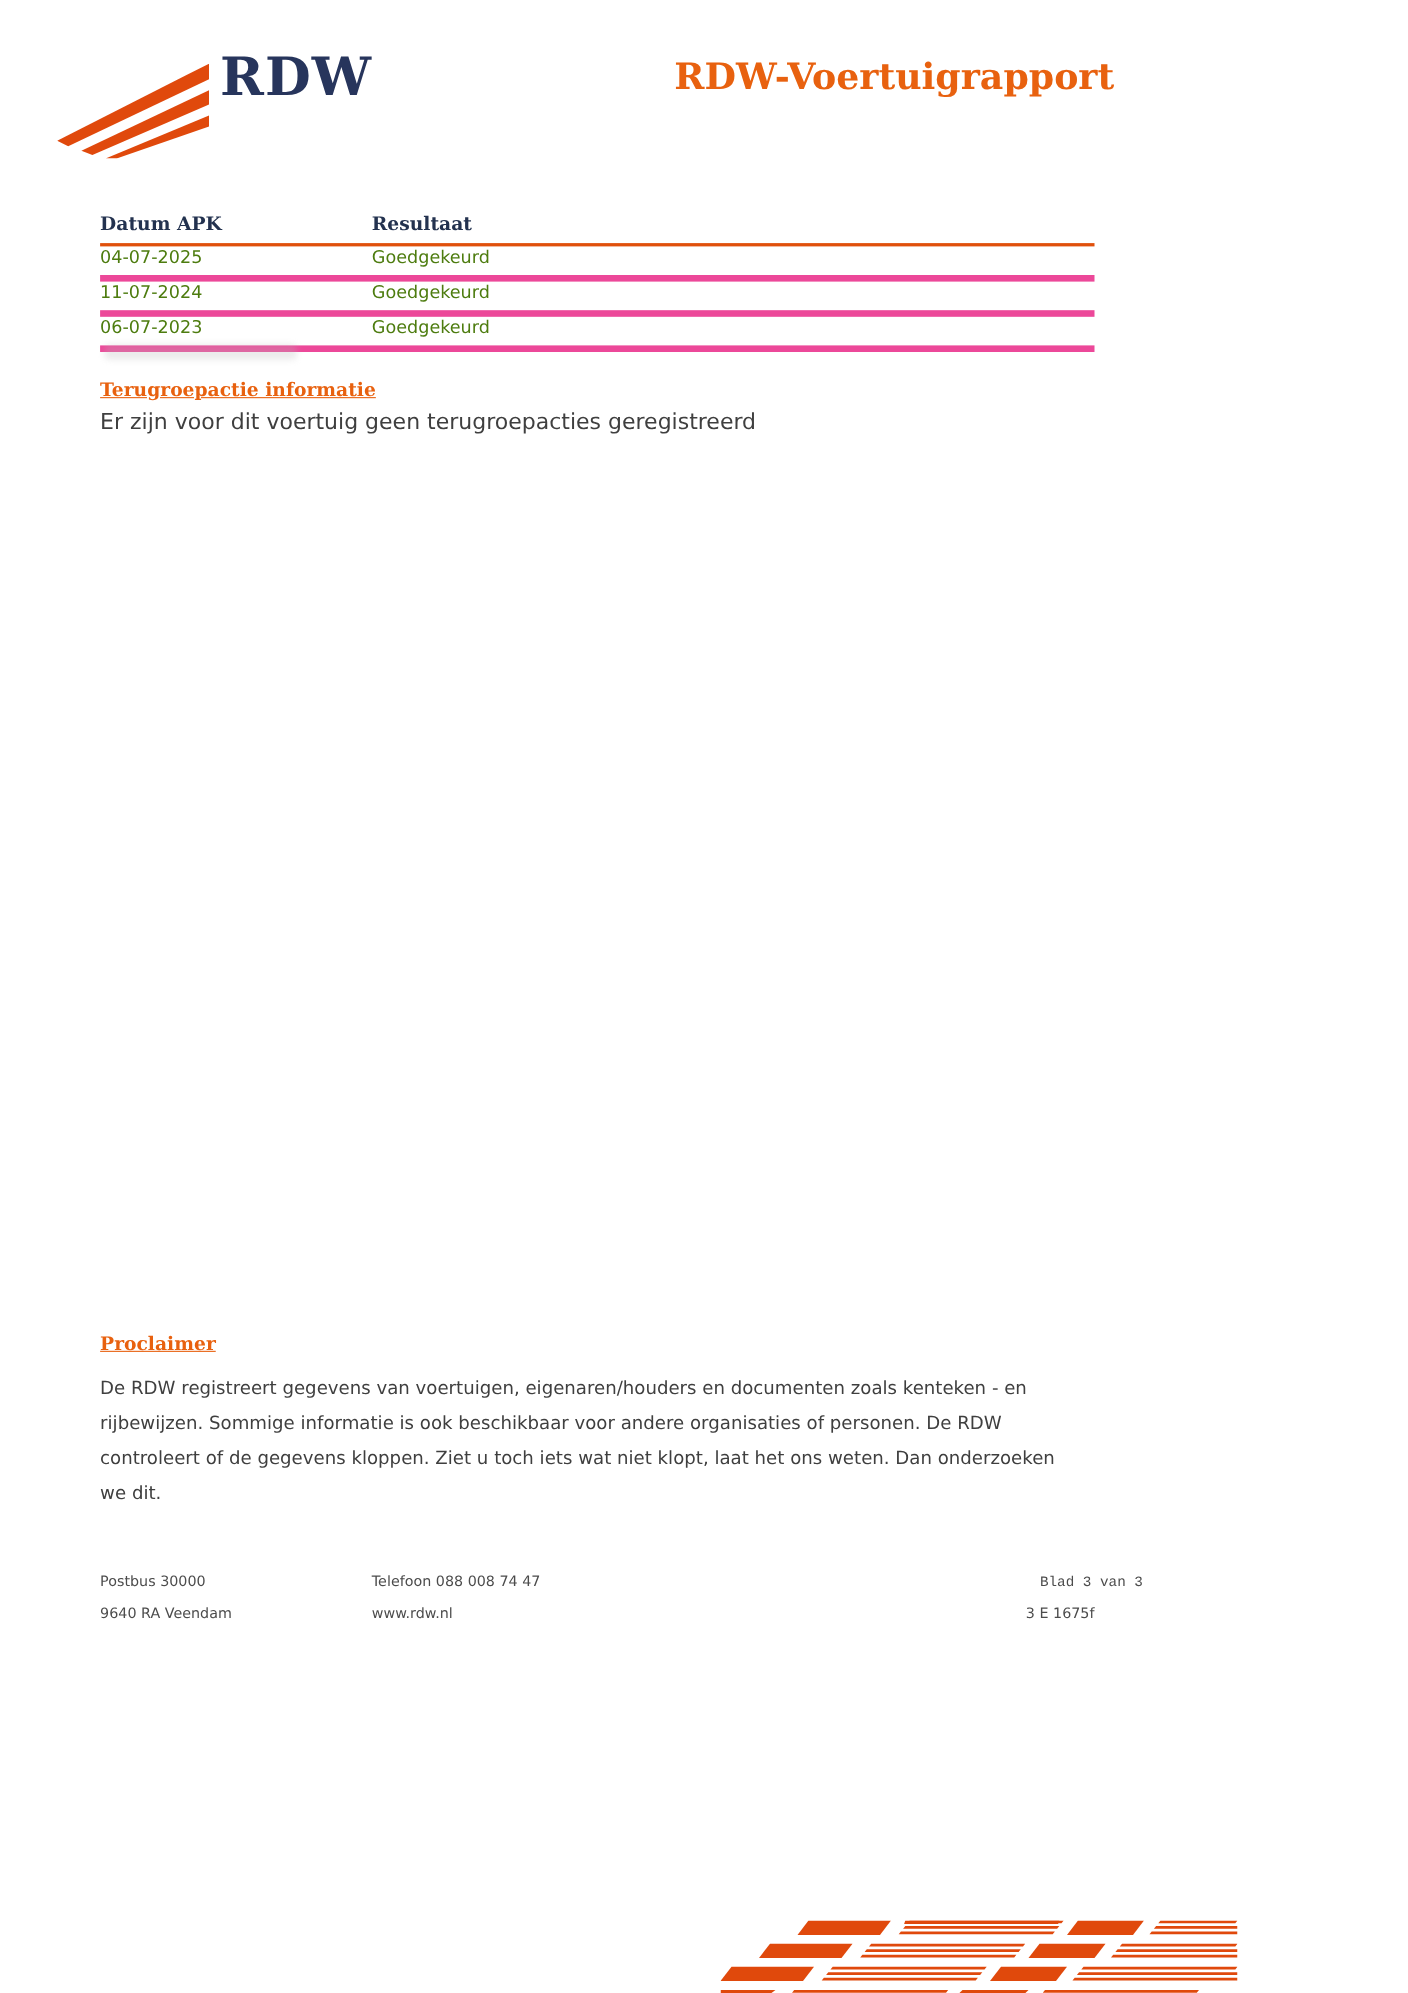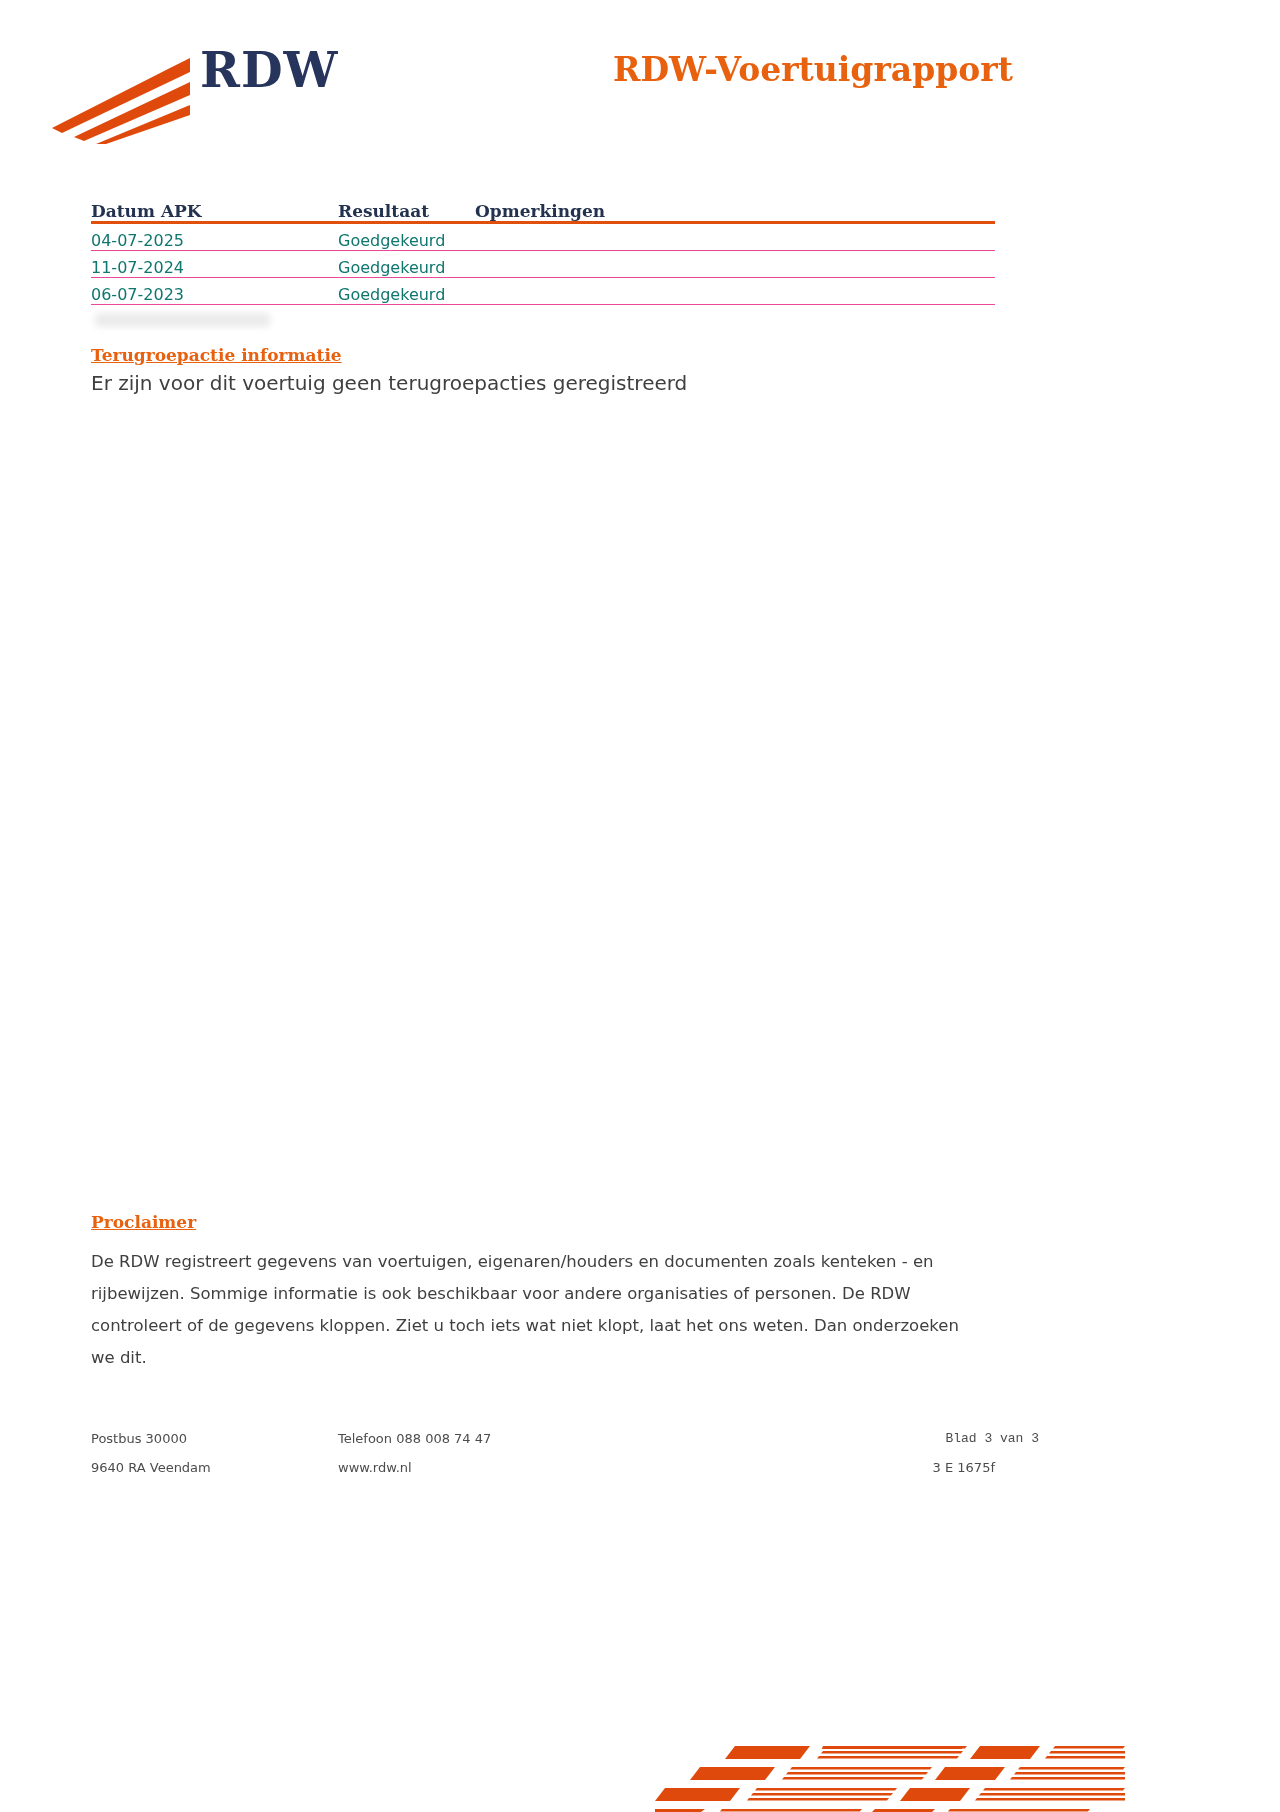--- a/index.html
+++ b/index.html
@@ -13,24 +13,24 @@
              font-weight:bold;font-size:48px;letter-spacing:1px;color:#27355c;}
   .doc-title{position:absolute;left:613px;top:50px;font-family:"DejaVu Serif","Liberation Serif",serif;
              font-weight:bold;font-size:33px;color:#e8610f;margin:0;}
   .meta{position:absolute;left:613px;top:116px;display:flex;}
   .meta-col{width:170px;}
   .meta-label{font-family:"DejaVu Serif","Liberation Serif",serif;font-weight:bold;font-size:17px;color:#23324f;}
   .meta-value{margin-top:9px;font-size:16px;color:#3f3f3f;}
 
   
   .apk-table{position:absolute;left:91px;top:194px;width:904px;}
-  .t-row{display:flex;align-items:flex-end;}
+  .t-row{display:flex;align-items:flex-start;}
   .t-head{height:27px;border-bottom:3px solid #e0500c;}
   .t-head > div{font-family:"DejaVu Serif","Liberation Serif",serif;font-weight:bold;font-size:17px;color:#23324f;}
-  .t-body-row{height:26px;border-bottom:1px solid #ec4899;font-size:16px;color:#0f766e;}
+  .t-body-row{height:26px;border-bottom:6px solid #ec4899;font-size:16px;color:#4d7c0f;}
   .c1{width:247px;}
   .c2{width:137px;}
   .c3{flex:1;}
 
   .smudge{position:absolute;left:95px;top:313px;width:175px;height:14px;background:#b9b9b9;
           opacity:.28;filter:blur(3px);border-radius:4px;}
 
   .section-heading{font-family:"DejaVu Serif","Liberation Serif",serif;font-weight:bold;
                    font-size:17px;color:#e8610f;text-decoration:underline;}
   .terug-head{position:absolute;left:91px;top:345px;}
@@ -58,21 +58,20 @@
     <polygon points="44,86 138,47 138,57 54,86" fill="#e0490c"></polygon>
   </svg>
   <div class="logo-text">RDW</div>
 
   <h1 class="doc-title">RDW-Voertuigrapport</h1>
 
   <div class="apk-table">
     <div class="t-row t-head">
       <div class="c1">Datum APK</div>
       <div class="c2">Resultaat</div>
-      <div class="c3">Opmerkingen</div>
     </div>
     <div class="t-row t-body-row">
       <div class="c1">04-07-2025</div>
       <div class="c2">Goedgekeurd</div>
       <div class="c3"></div>
     </div>
     <div class="t-row t-body-row">
       <div class="c1">11-07-2024</div>
       <div class="c2">Goedgekeurd</div>
       <div class="c3"></div>

